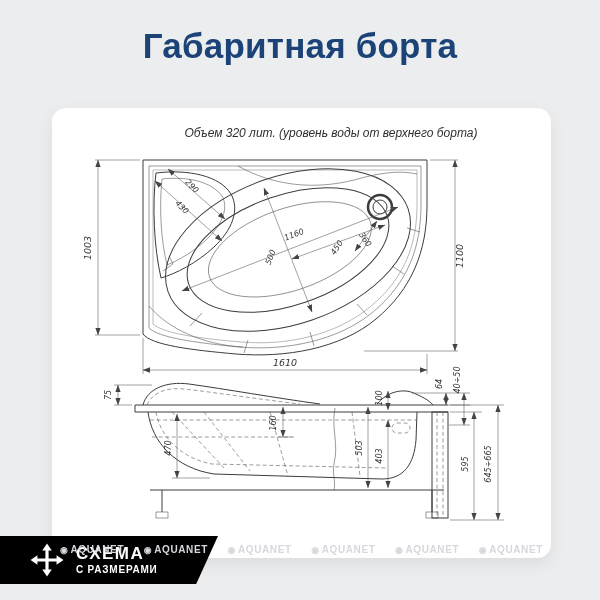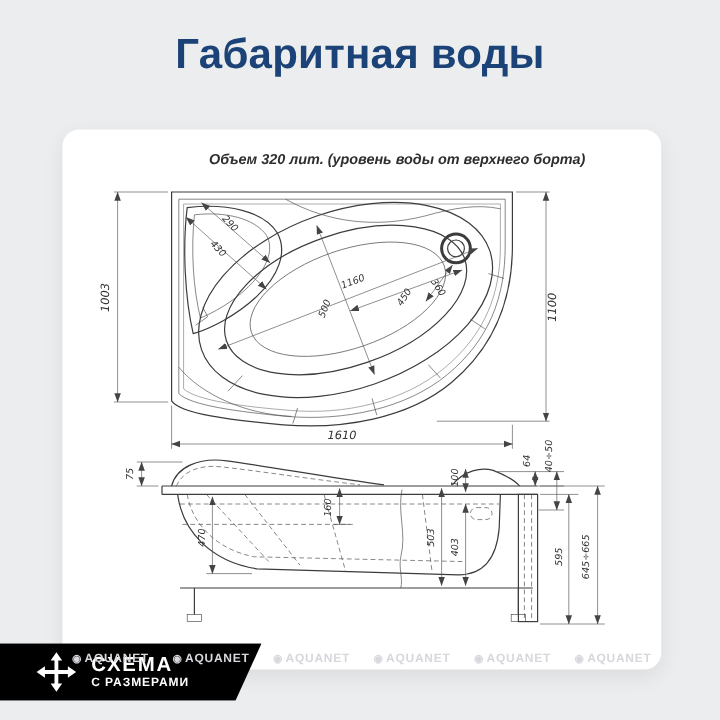--- a/index.html
+++ b/index.html
@@ -14,21 +14,21 @@
     color:#1b4377;letter-spacing:0.2px;
   }
   .card{
     position:absolute;left:52px;top:108px;width:499px;height:450px;
     background:#ffffff;border-radius:14px;
     box-shadow:0 6px 18px rgba(0,0,0,0.07);
   }
   .caption{
     position:absolute;top:18px;left:0;right:15px;
     text-align:center;padding-left:74px;
-    font-style:italic;font-size:12px;color:#2e2e2e;font-weight:bold;
+    font-style:italic;font-size:12px;color:#2e2e2e;
   }
   .drawing{position:absolute;left:0;top:0;}
   svg text{font-family:"DejaVu Sans",sans-serif;}
   .dtxt{font-size:8px;font-style:italic;fill:#333;text-anchor:middle;}
   .dtxt2{font-size:9.5px;font-style:italic;fill:#333;text-anchor:middle;}
   .wm-row{
     position:absolute;left:8px;right:8px;bottom:3px;z-index:10;
     display:flex;justify-content:space-between;pointer-events:none;
   }
   .wm{
@@ -44,21 +44,21 @@
     color:#ffffff;
   }
   .badge-icon{margin-left:30px;width:34px;height:34px;flex:0 0 auto;}
   .badge-text{margin-left:12px;line-height:1.15;}
   .badge-line1{font-size:17px;font-weight:bold;letter-spacing:1.5px;}
   .badge-line2{font-size:10px;font-weight:bold;letter-spacing:0.8px;}
 </style>
 </head>
 <body>
 
-<div class="page-title">Габаритная воды</div>
+<div class="page-title">Габаритная борта</div>
 
 <div class="card">
   <div class="caption">Объем 320 лит. (уровень воды от верхнего борта)</div>
 
   <svg class="drawing" width="499" height="450" viewBox="0 0 499 450">
     <defs>
       <marker id="arr" markerWidth="9" markerHeight="9" refX="7.2" refY="4" orient="auto-start-reverse" markerUnits="userSpaceOnUse">
         <path d="M0,1.3 L7.5,4 L0,6.7 Z" fill="#444"></path>
       </marker>
     </defs>

